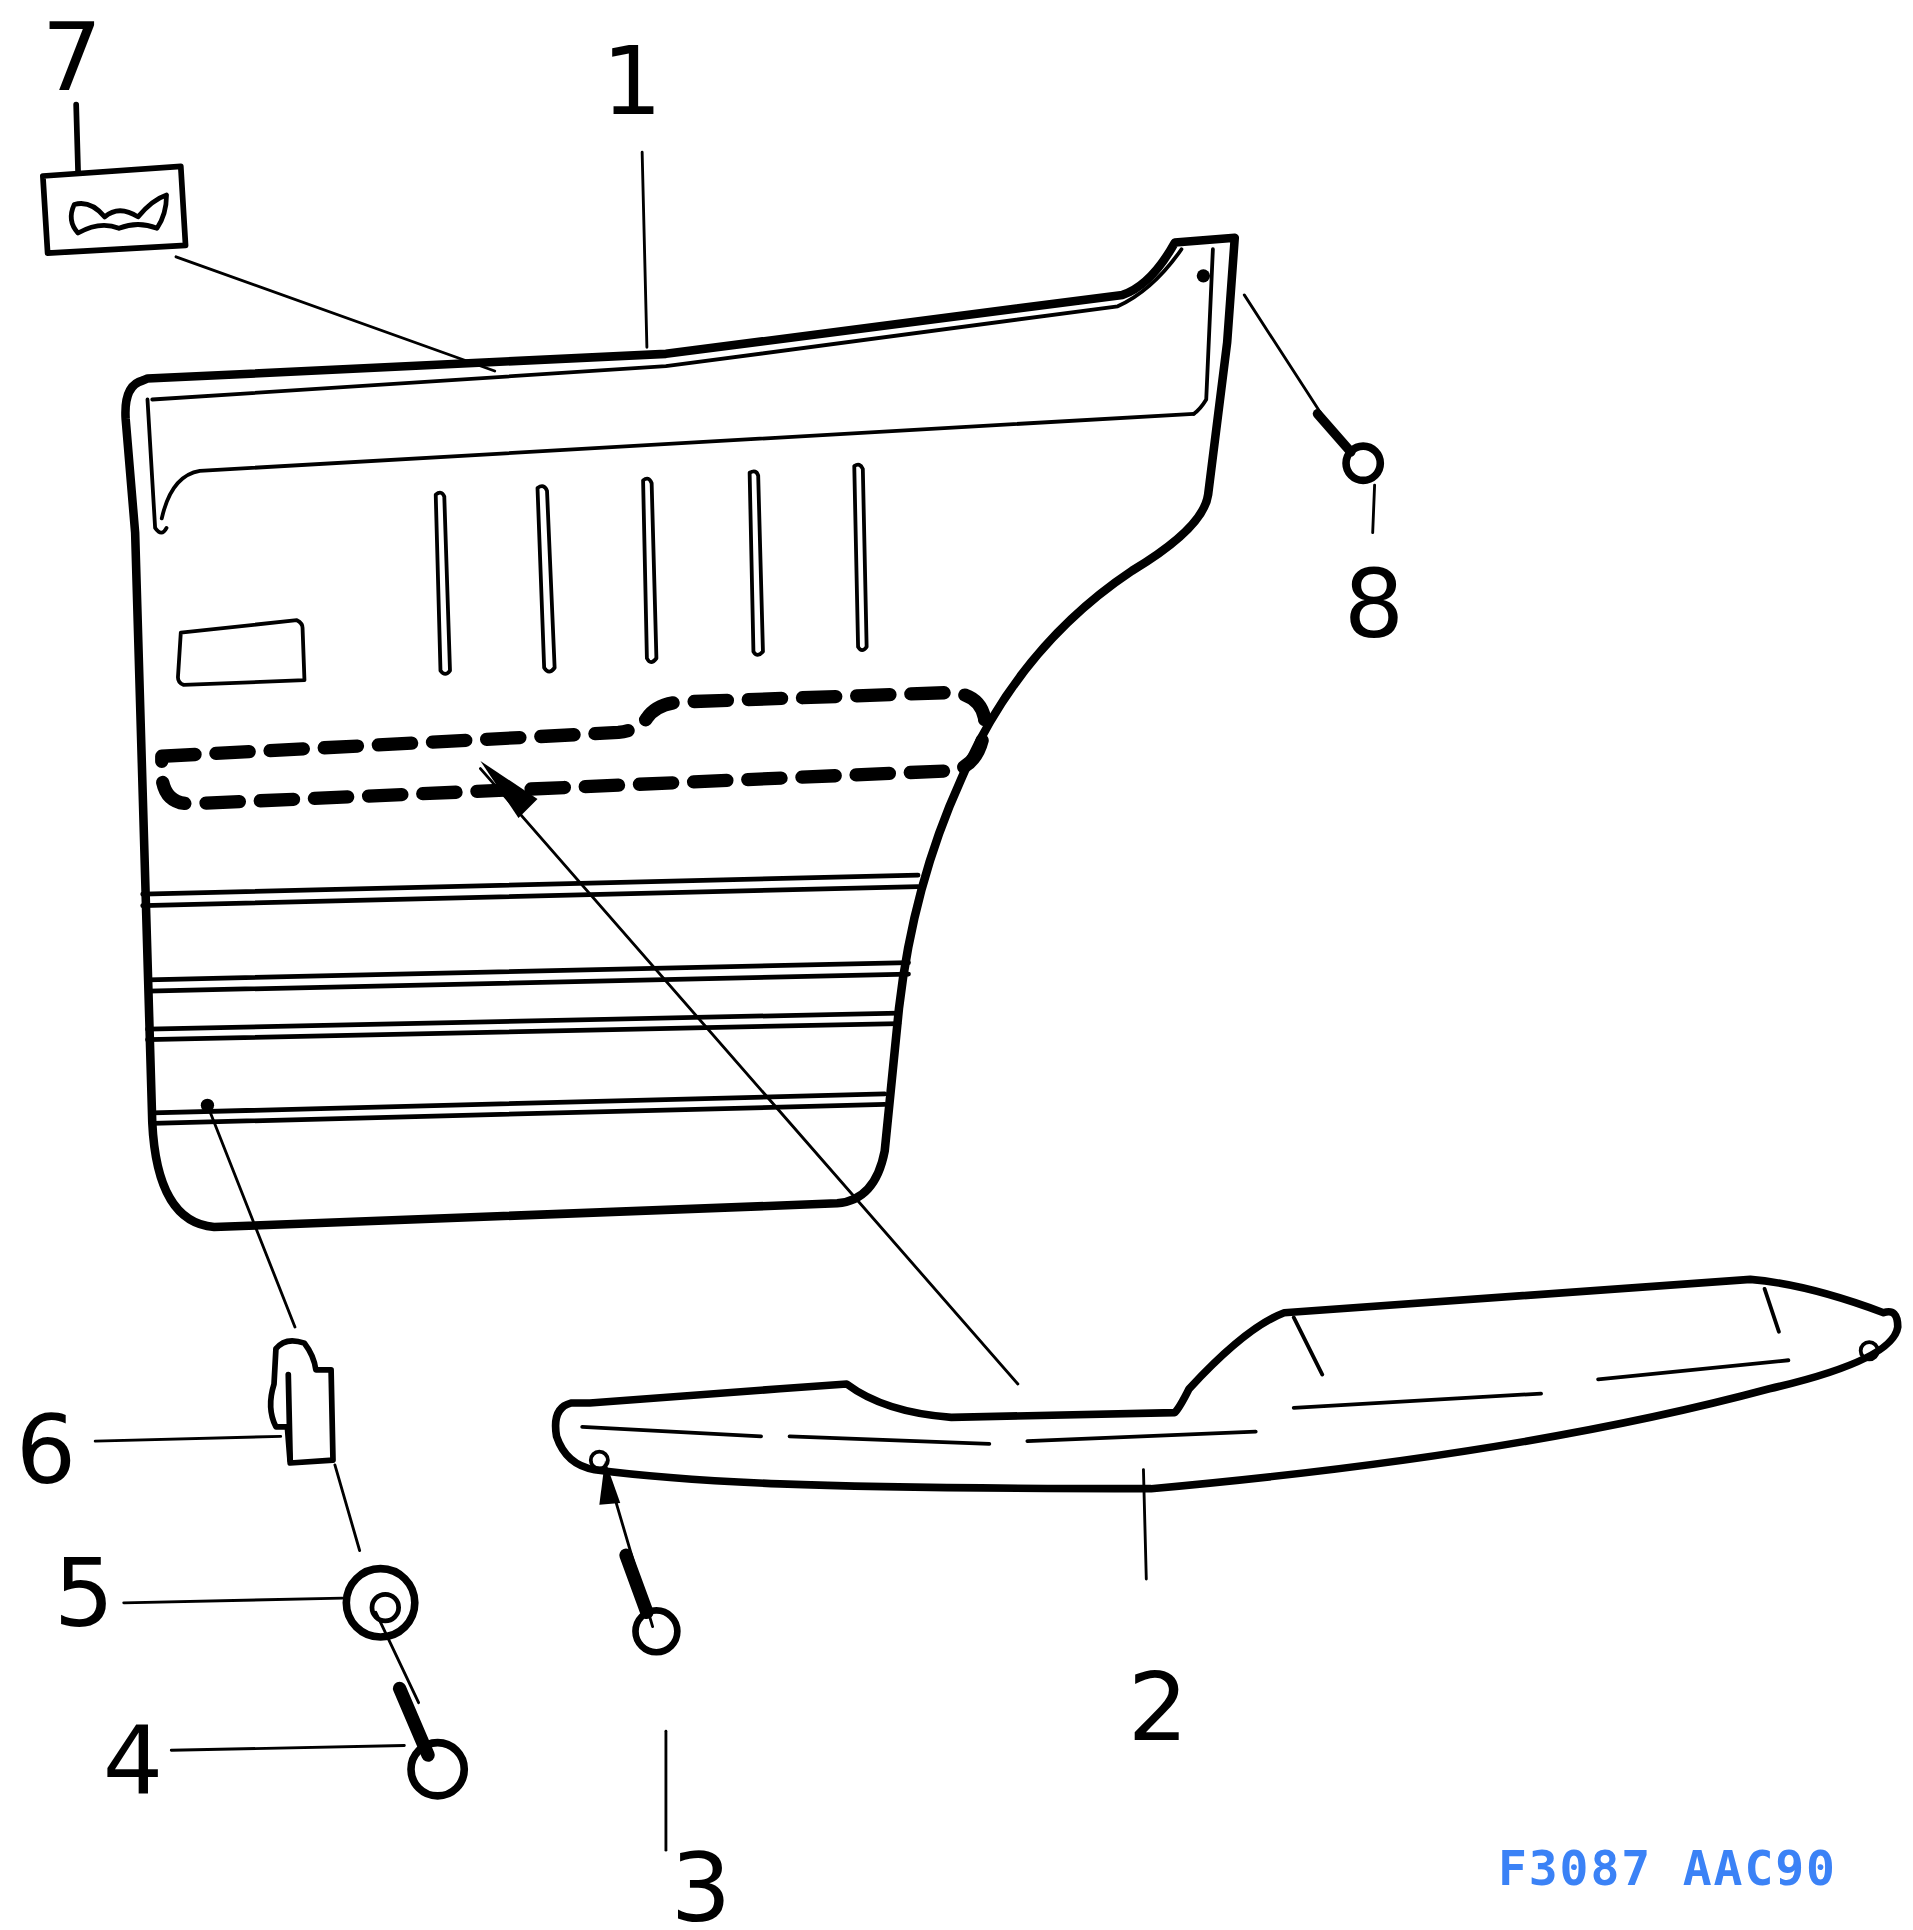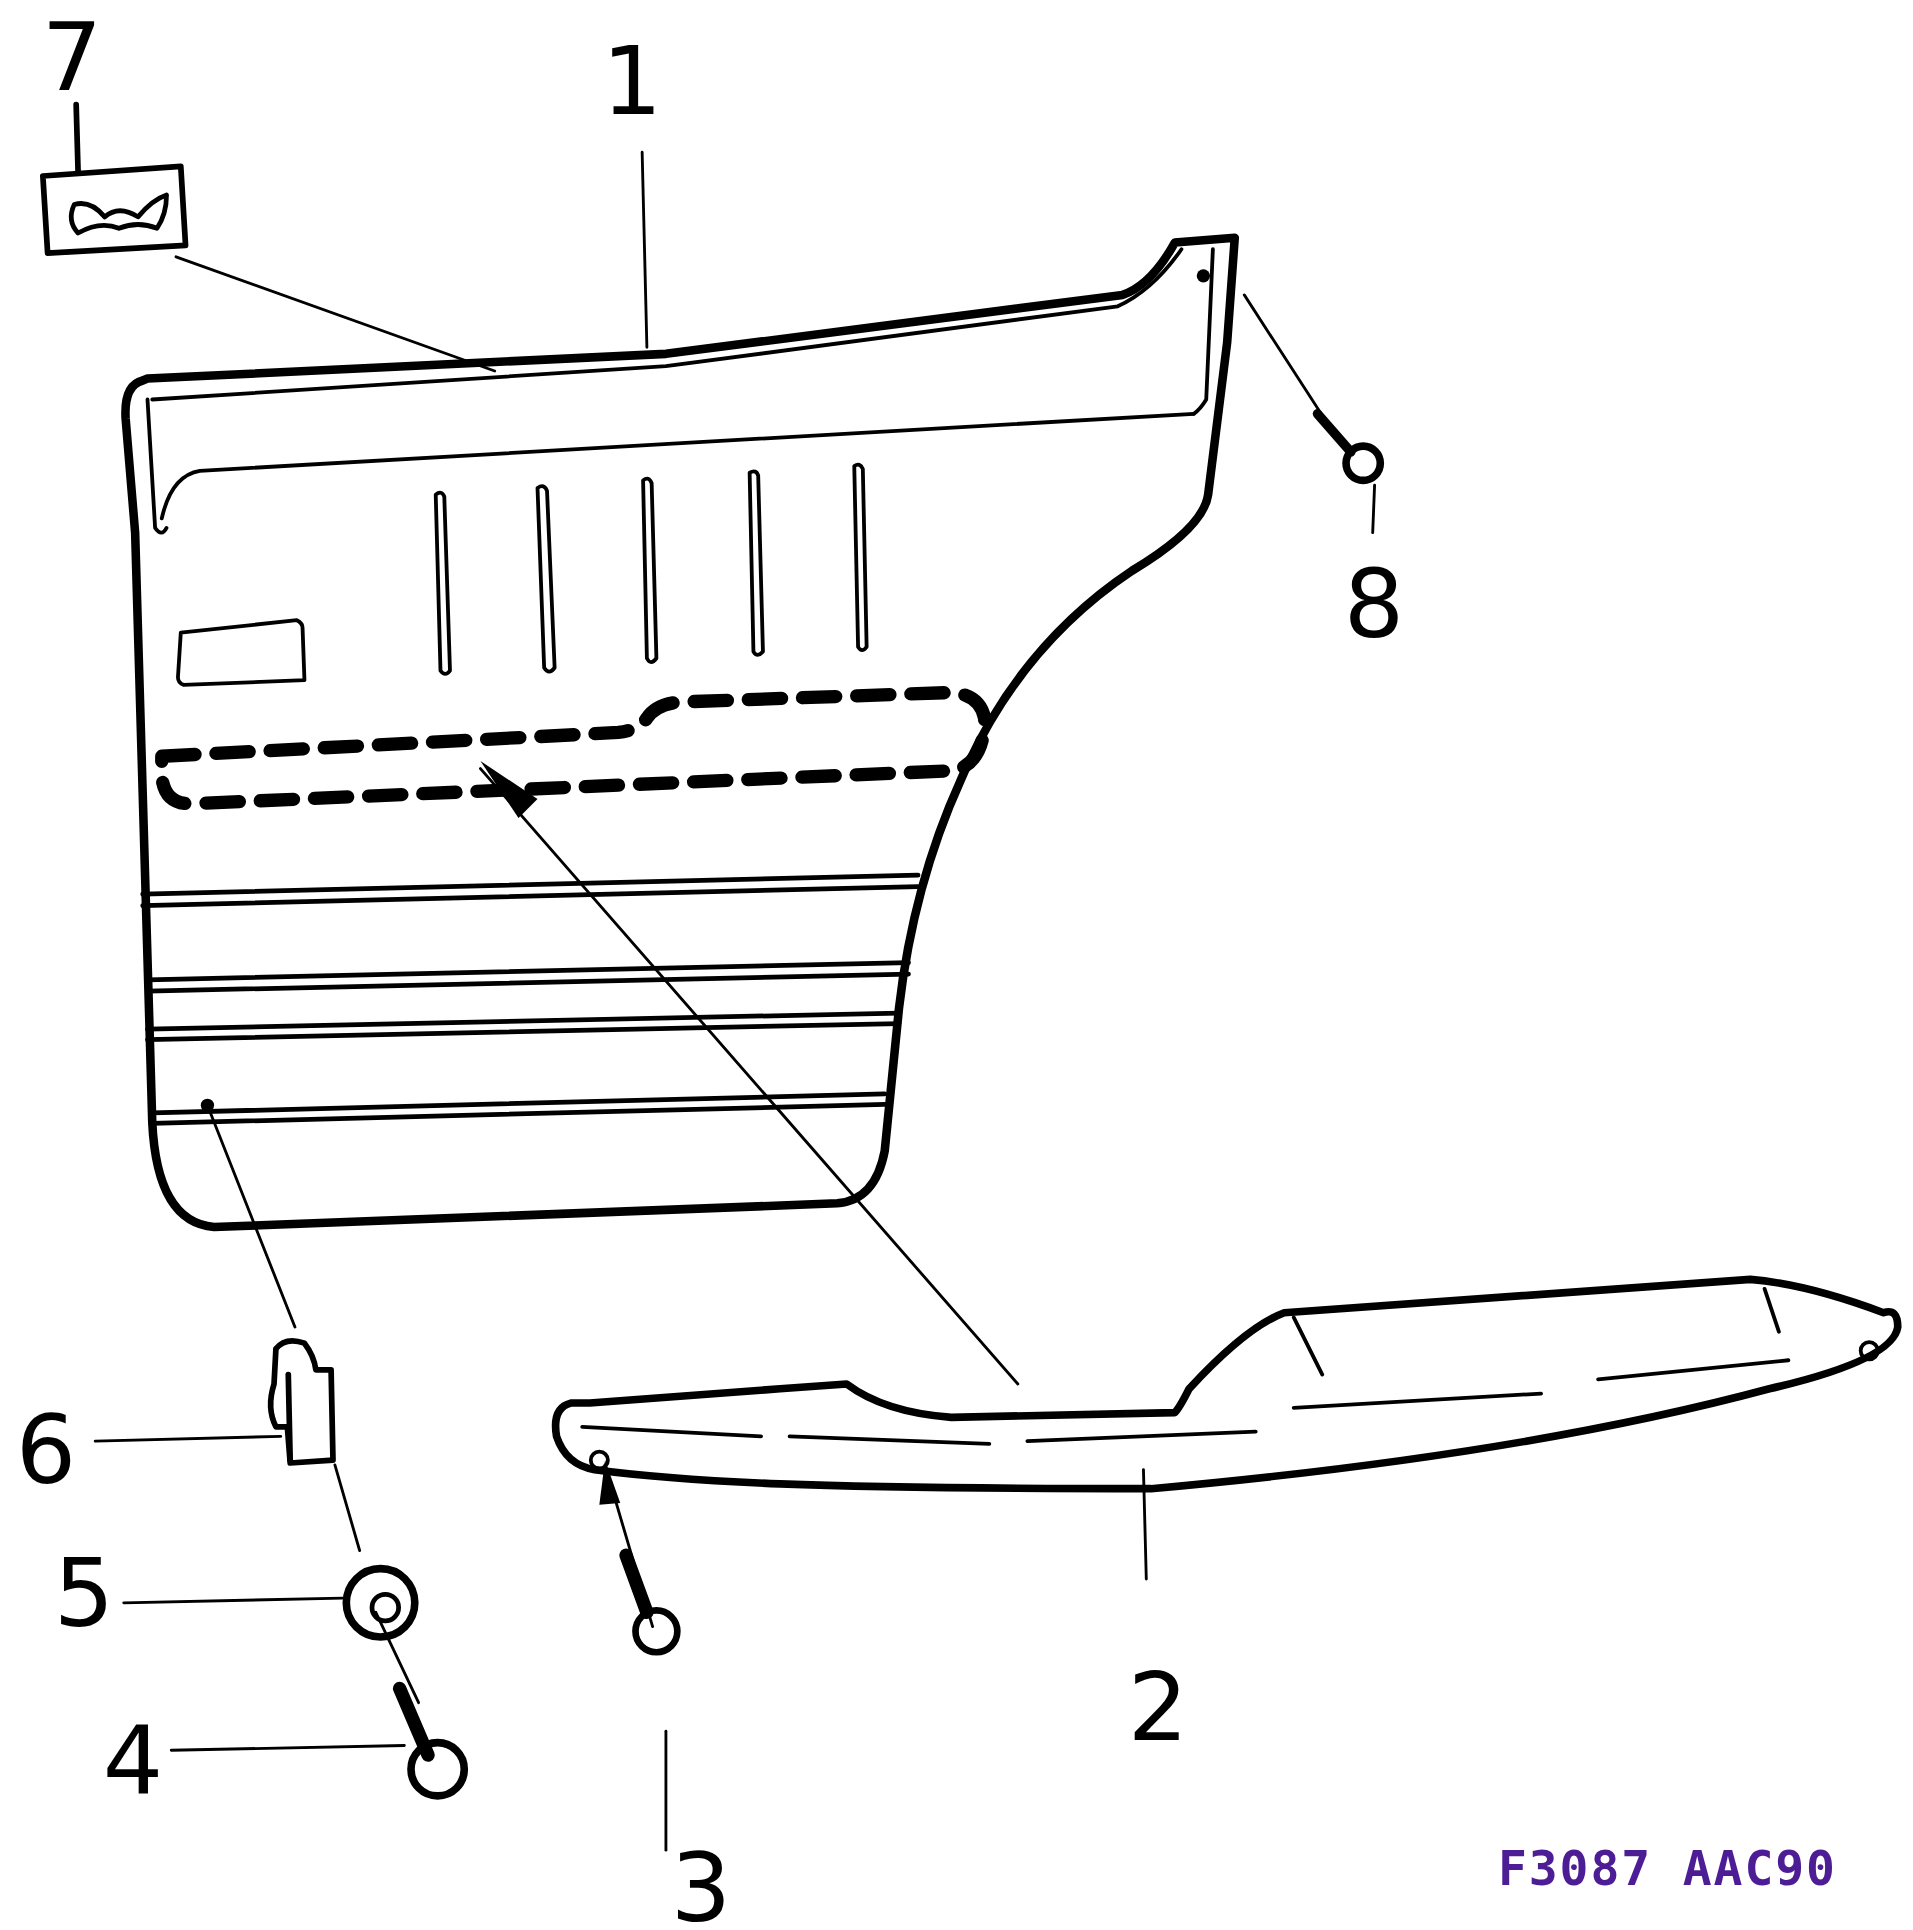--- a/index.html
+++ b/index.html
@@ -12,21 +12,21 @@
     line-height: 1;
     color: #000000;
     transform: translate(-50%, -50%);
   }
   .refcode {
     position: absolute;
     font-family: "DejaVu Sans Mono", monospace;
     font-weight: bold;
     font-size: 48px;
     letter-spacing: 1.9px;
-    color: #4c1d95;
+    color: #3b82f6;
     left: 1498px; top: 1840px;
   }
 </style>
 </head>
 <body>
 
 <svg id="diagram" viewBox="0 0 2012 2030" xmlns="http://www.w3.org/2000/svg" fill="none" stroke="#000" stroke-linecap="round" stroke-linejoin="round">
 
   <g>
 

